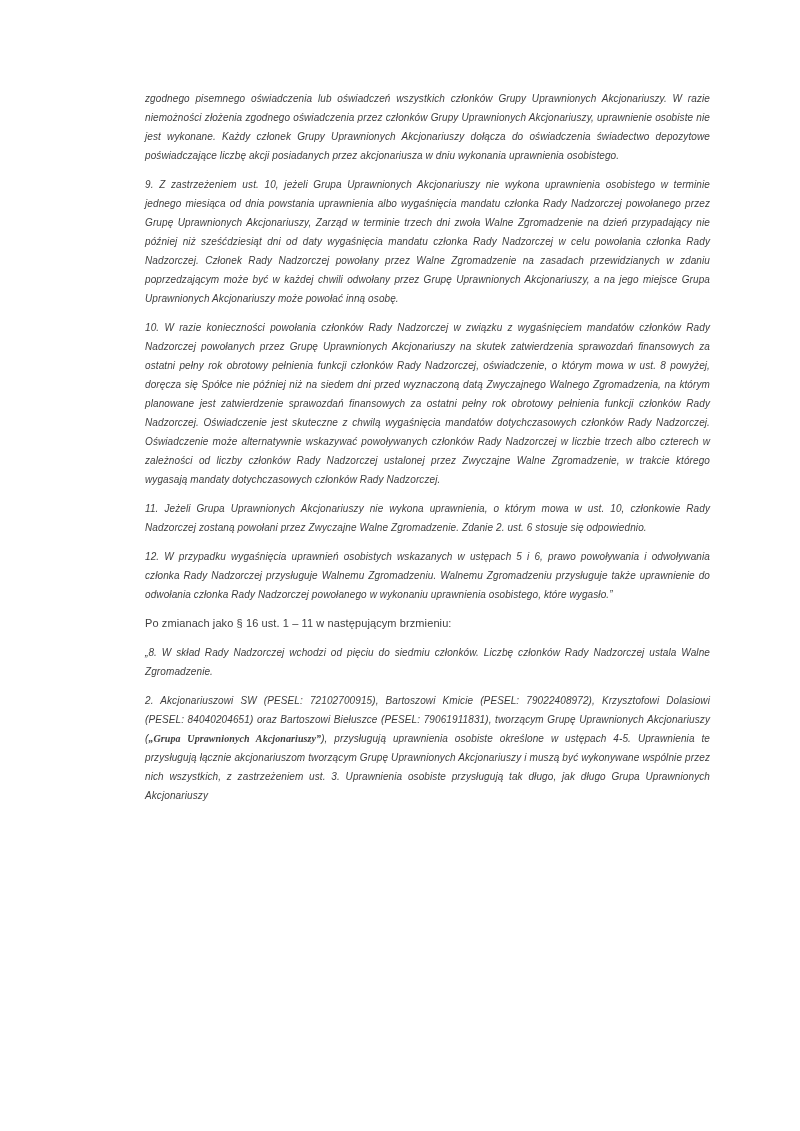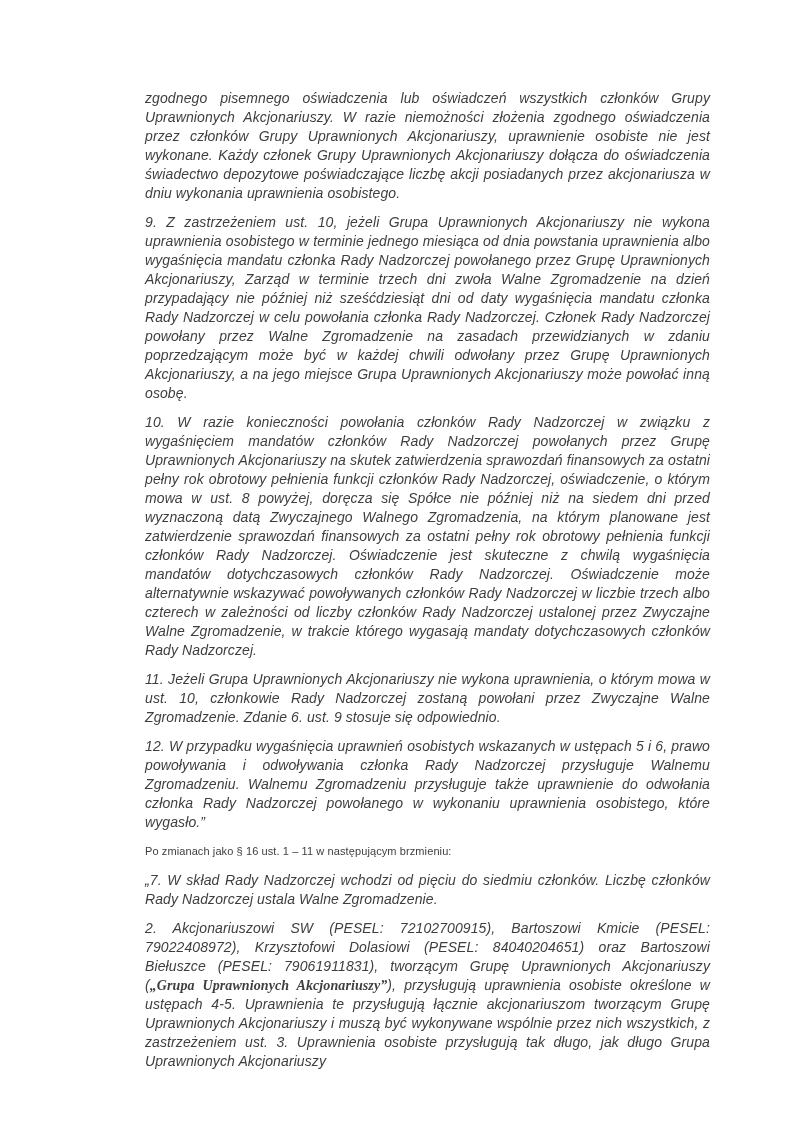--- a/index.html
+++ b/index.html
@@ -12,21 +12,21 @@
   }
   .page {
     width: 800px;
     height: 1131px;
     padding: 89px 90px 40px 145px;
     color: #3e3e3e;
     font-family: "Liberation Sans", sans-serif;
   }
   .para {
     margin: 0 0 10px 0;
-    font-size: 14px;
+    font-size: 10px;
     line-height: 19px;
     font-style: italic;
     text-align: justify;
     letter-spacing: 0.1px;
   }
   .heading {
     margin: 0 0 10px 0;
     font-size: 11px;
     line-height: 19px;
     font-style: normal;
@@ -43,23 +43,23 @@
 <body>
 
 <div class="page">
 
   <p class="para">zgodnego pisemnego oświadczenia lub oświadczeń wszystkich członków Grupy Uprawnionych Akcjonariuszy. W razie niemożności złożenia zgodnego oświadczenia przez członków Grupy Uprawnionych Akcjonariuszy, uprawnienie osobiste nie jest wykonane. Każdy członek Grupy Uprawnionych Akcjonariuszy dołącza do oświadczenia świadectwo depozytowe poświadczające liczbę akcji posiadanych przez akcjonariusza w dniu wykonania uprawnienia osobistego.</p>
 
   <p class="para">9. Z zastrzeżeniem ust. 10, jeżeli Grupa Uprawnionych Akcjonariuszy nie wykona uprawnienia osobistego w terminie jednego miesiąca od dnia powstania uprawnienia albo wygaśnięcia mandatu członka Rady Nadzorczej powołanego przez Grupę Uprawnionych Akcjonariuszy, Zarząd w terminie trzech dni zwoła Walne Zgromadzenie na dzień przypadający nie później niż sześćdziesiąt dni od daty wygaśnięcia mandatu członka Rady Nadzorczej w celu powołania członka Rady Nadzorczej. Członek Rady Nadzorczej powołany przez Walne Zgromadzenie na zasadach przewidzianych w zdaniu poprzedzającym może być w każdej chwili odwołany przez Grupę Uprawnionych Akcjonariuszy, a na jego miejsce Grupa Uprawnionych Akcjonariuszy może powołać inną osobę.</p>
 
   <p class="para">10. W razie konieczności powołania członków Rady Nadzorczej w związku z wygaśnięciem mandatów członków Rady Nadzorczej powołanych przez Grupę Uprawnionych Akcjonariuszy na skutek zatwierdzenia sprawozdań finansowych za ostatni pełny rok obrotowy pełnienia funkcji członków Rady Nadzorczej, oświadczenie, o którym mowa w ust. 8 powyżej, doręcza się Spółce nie później niż na siedem dni przed wyznaczoną datą Zwyczajnego Walnego Zgromadzenia, na którym planowane jest zatwierdzenie sprawozdań finansowych za ostatni pełny rok obrotowy pełnienia funkcji członków Rady Nadzorczej. Oświadczenie jest skuteczne z chwilą wygaśnięcia mandatów dotychczasowych członków Rady Nadzorczej. Oświadczenie może alternatywnie wskazywać powoływanych członków Rady Nadzorczej w liczbie trzech albo czterech w zależności od liczby członków Rady Nadzorczej ustalonej przez Zwyczajne Walne Zgromadzenie, w trakcie którego wygasają mandaty dotychczasowych członków Rady Nadzorczej.</p>
 
-  <p class="para">11. Jeżeli Grupa Uprawnionych Akcjonariuszy nie wykona uprawnienia, o którym mowa w ust. 10, członkowie Rady Nadzorczej zostaną powołani przez Zwyczajne Walne Zgromadzenie. Zdanie 6. ust. 9 stosuje się odpowiednio.</p>
+  <p class="para">11. Jeżeli Grupa Uprawnionych Akcjonariuszy nie wykona uprawnienia, o którym mowa w ust. 10, członkowie Rady Nadzorczej zostaną powołani przez Zwyczajne Walne Zgromadzenie. Zdanie 2. ust. 6 stosuje się odpowiednio.</p>
 
   <p class="para">12. W przypadku wygaśnięcia uprawnień osobistych wskazanych w ustępach 5 i 6, prawo powoływania i odwoływania członka Rady Nadzorczej przysługuje Walnemu Zgromadzeniu. Walnemu Zgromadzeniu przysługuje także uprawnienie do odwołania członka Rady Nadzorczej powołanego w wykonaniu uprawnienia osobistego, które wygasło.”</p>
 
   <p class="heading">Po zmianach jako § 16 ust. 1 – 11 w następującym brzmieniu:</p>
 
-  <p class="para">„7. W skład Rady Nadzorczej wchodzi od pięciu do siedmiu członków. Liczbę członków Rady Nadzorczej ustala Walne Zgromadzenie.</p>
+  <p class="para">„8. W skład Rady Nadzorczej wchodzi od pięciu do siedmiu członków. Liczbę członków Rady Nadzorczej ustala Walne Zgromadzenie.</p>
 
   <p class="para"><span>2. Akcjonariuszowi SW (PESEL: 72102700915), Bartoszowi Kmicie (PESEL: 79022408972), Krzysztofowi Dolasiowi (PESEL: 84040204651) oraz Bartoszowi Biełuszce (PESEL: 79061911831), tworzącym Grupę Uprawnionych Akcjonariuszy (</span><span class="bold-inline">„Grupa Uprawnionych Akcjonariuszy”</span><span>), przysługują uprawnienia osobiste określone w ustępach 4-5. Uprawnienia te przysługują łącznie akcjonariuszom tworzącym Grupę Uprawnionych Akcjonariuszy i muszą być wykonywane wspólnie przez nich wszystkich, z zastrzeżeniem ust. 3. Uprawnienia osobiste przysługują tak długo, jak długo Grupa Uprawnionych Akcjonariuszy</span></p>
 
 </div>
 
 </body></html>

